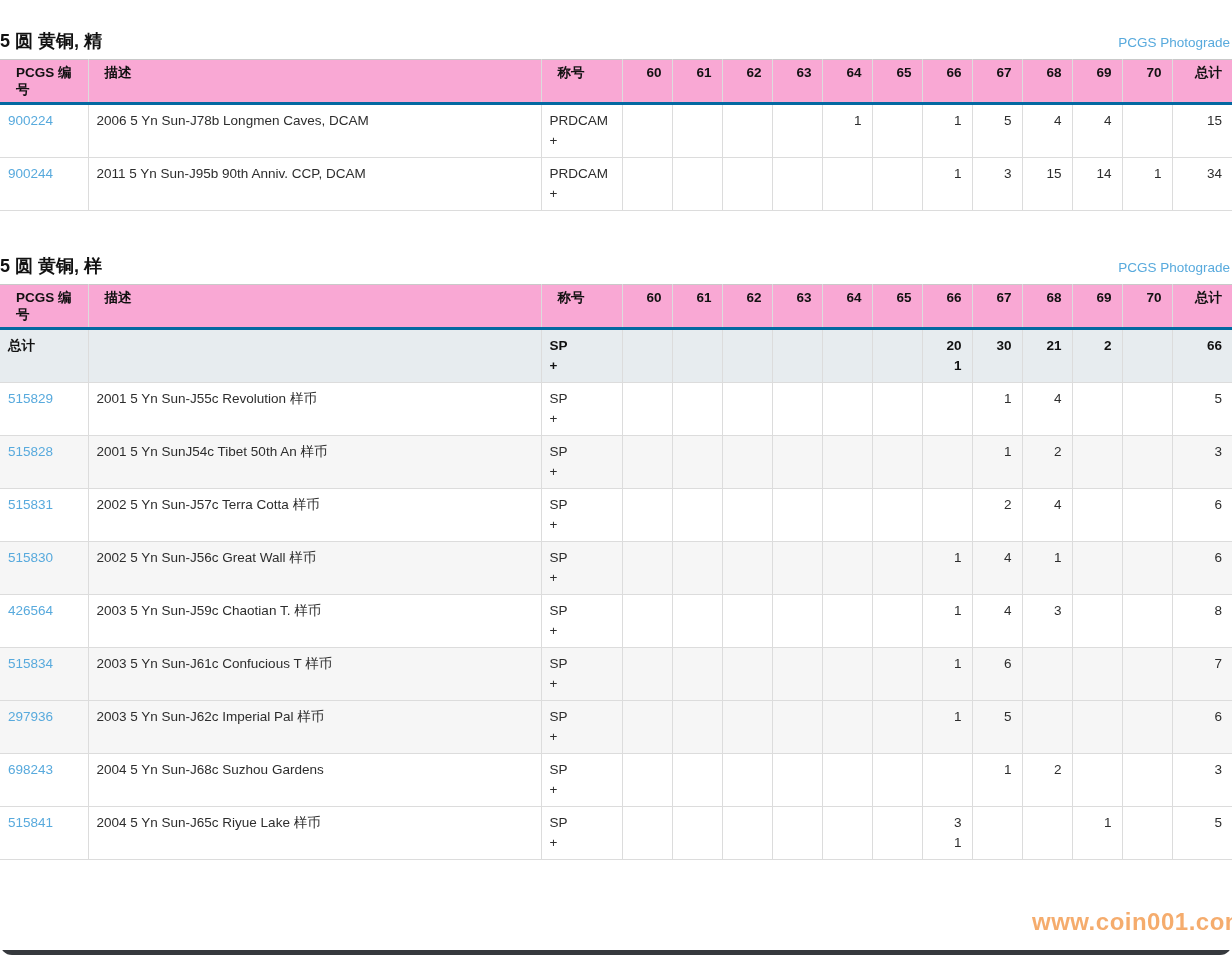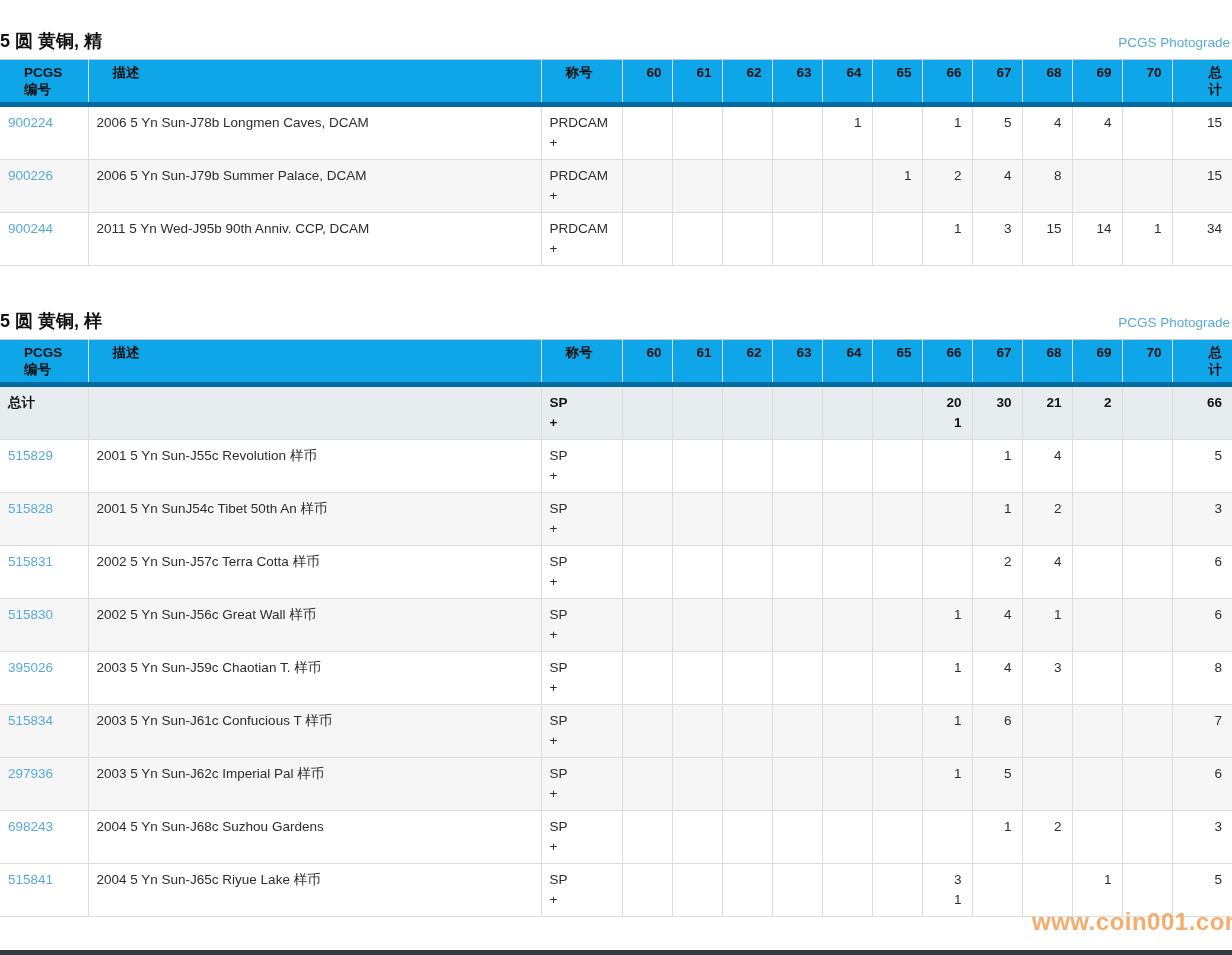--- a/index.html
+++ b/index.html
@@ -1,33 +1,33 @@
 <!DOCTYPE html>
 <html><head>
 <meta charset="utf-8">
 <style>
   * { box-sizing: border-box; }
   html, body { margin: 0; padding: 0; background: #ffffff; }
   body { font-family: "Liberation Sans", "DejaVu Sans", sans-serif; }
-  .page { position: relative; width: 1232px; height: 955px; overflow: hidden; background: #fff; }
+  .page { position: relative; width: 1232px; height: 955px; overflow: hidden; background: #fff; border-radius: 12px; }
 
   .table-section { width: 1232px; }
   .table-section + .table-section { margin-top: 14px; }
 
   .section-head { display: flex; justify-content: space-between; align-items: baseline; padding: 4px 2px 6px 0; }
   .section-title { font-size: 18px; font-weight: bold; color: #121212; margin: 0; }
   .pg-link { font-size: 13.5px; color: #58aadd; text-decoration: none; cursor: pointer; margin-top: 31px; }
 
   table { border-collapse: collapse; width: 1232px; table-layout: fixed; }
   th, td { border: 1px solid #dcdcdc; vertical-align: top; padding: 6px 8px; font-size: 13.5px; line-height: 20px; color: #2d2d2d; overflow: hidden; }
   th:first-child, td:first-child { border-left: none; }
   th:last-child, td:last-child { border-right: none; }
 
-  thead th { font-weight: bold; color: #111; padding: 4px 24px; line-height: 17px; height: 25px; background: #0ea5e9;
-             border-top: 1px solid #c9c9c9; border-bottom: 5px solid #0369a1; text-align: left; }
+  thead th { font-weight: bold; color: #111; padding: 4px 16px; line-height: 17px; height: 25px; background: #f9a8d4;
+             border-top: 1px solid #c9c9c9; border-bottom: 3px solid #0369a1; text-align: left; }
   thead th.num { text-align: right; padding-right: 10px; }
 
   tbody tr { height: 50px; background: #fff; }
   tbody tr.stripe { background: #f6f6f6; }
   tbody tr.total-row { height: 52px; background: #e7ecef; font-weight: bold; }
   tbody tr.total-row td { color: #111; }
   tbody tr.clipped { height: 44px; }
   tbody tr.clipped td { padding-top: 6px; }
   table.tight-bottom { border-bottom: 1px solid #c9c9c9; }
 
@@ -98,41 +98,23 @@
               <td class="num pre"></td>
               <td class="num pre">1</td>
               <td class="num pre"></td>
               <td class="num pre">1</td>
               <td class="num pre">5</td>
               <td class="num pre">4</td>
               <td class="num pre">4</td>
               <td class="num pre"></td>
               <td class="num">15</td>
             </tr>
-            <tr class="stripe">
-              <td><a class="id-link">900226</a></td>
-              <td>2006 5 Yn Sun-J79b Summer Palace, DCAM</td>
-              <td class="pre">PRDCAM
-+</td>
-              <td class="num pre"></td>
-              <td class="num pre"></td>
-              <td class="num pre"></td>
-              <td class="num pre"></td>
-              <td class="num pre"></td>
-              <td class="num pre">1</td>
-              <td class="num pre">2</td>
-              <td class="num pre">4</td>
-              <td class="num pre">8</td>
-              <td class="num pre"></td>
-              <td class="num pre"></td>
-              <td class="num">15</td>
-            </tr>
             <tr>
               <td><a class="id-link">900244</a></td>
-              <td>2011 5 Yn Wed-J95b 90th Anniv. CCP, DCAM</td>
+              <td>2011 5 Yn Sun-J95b 90th Anniv. CCP, DCAM</td>
               <td class="pre">PRDCAM
 +</td>
               <td class="num pre"></td>
               <td class="num pre"></td>
               <td class="num pre"></td>
               <td class="num pre"></td>
               <td class="num pre"></td>
               <td class="num pre"></td>
               <td class="num pre">1</td>
               <td class="num pre">3</td>
@@ -272,21 +254,21 @@
               <td class="num pre"></td>
               <td class="num pre"></td>
               <td class="num pre">1</td>
               <td class="num pre">4</td>
               <td class="num pre">1</td>
               <td class="num pre"></td>
               <td class="num pre"></td>
               <td class="num">6</td>
             </tr>
             <tr>
-              <td><a class="id-link">395026</a></td>
+              <td><a class="id-link">426564</a></td>
               <td>2003 5 Yn Sun-J59c Chaotian T. 样币</td>
               <td class="pre">SP
 +</td>
               <td class="num pre"></td>
               <td class="num pre"></td>
               <td class="num pre"></td>
               <td class="num pre"></td>
               <td class="num pre"></td>
               <td class="num pre"></td>
               <td class="num pre">1</td>

